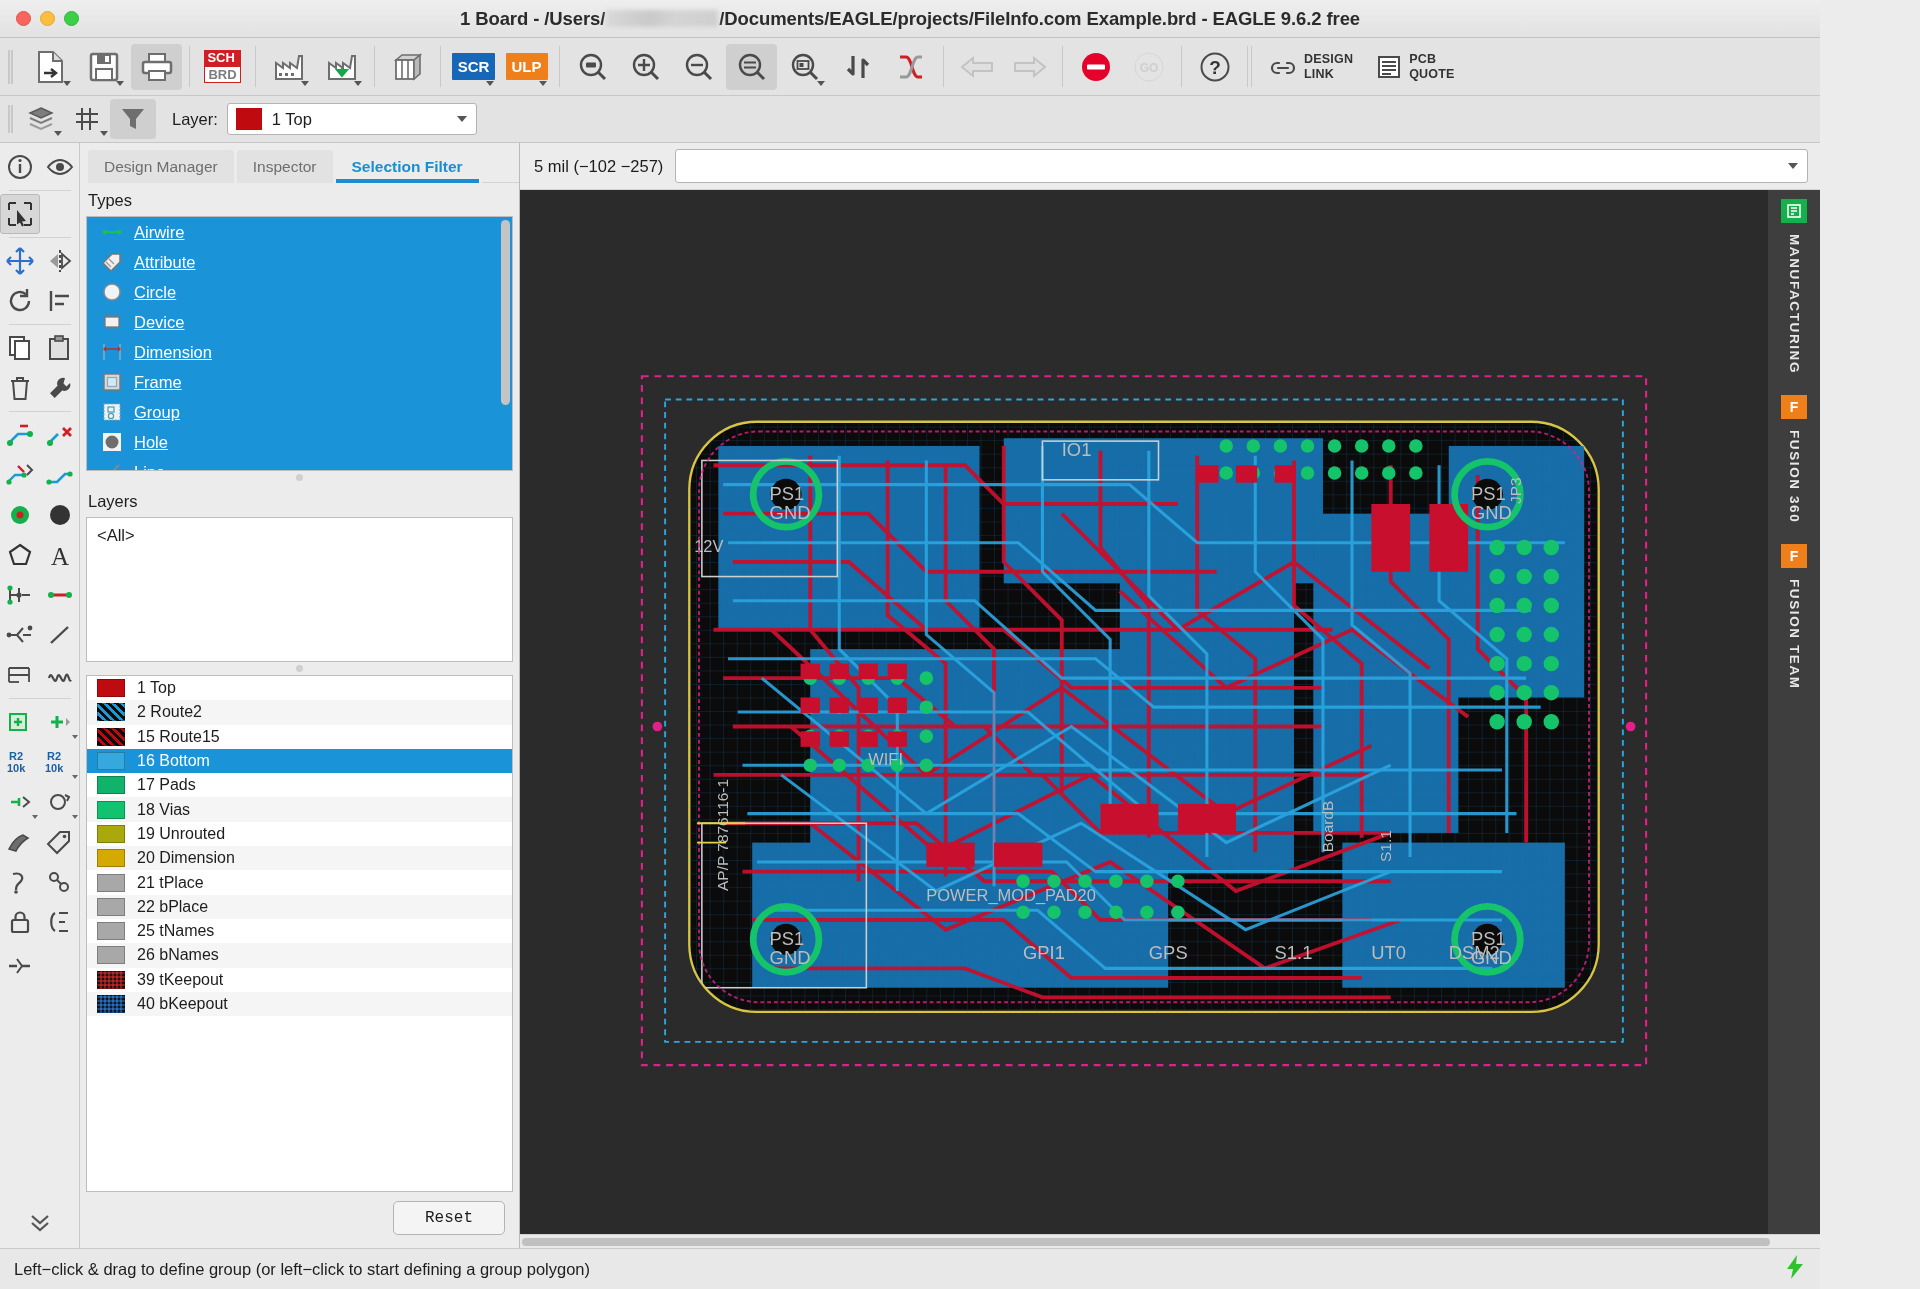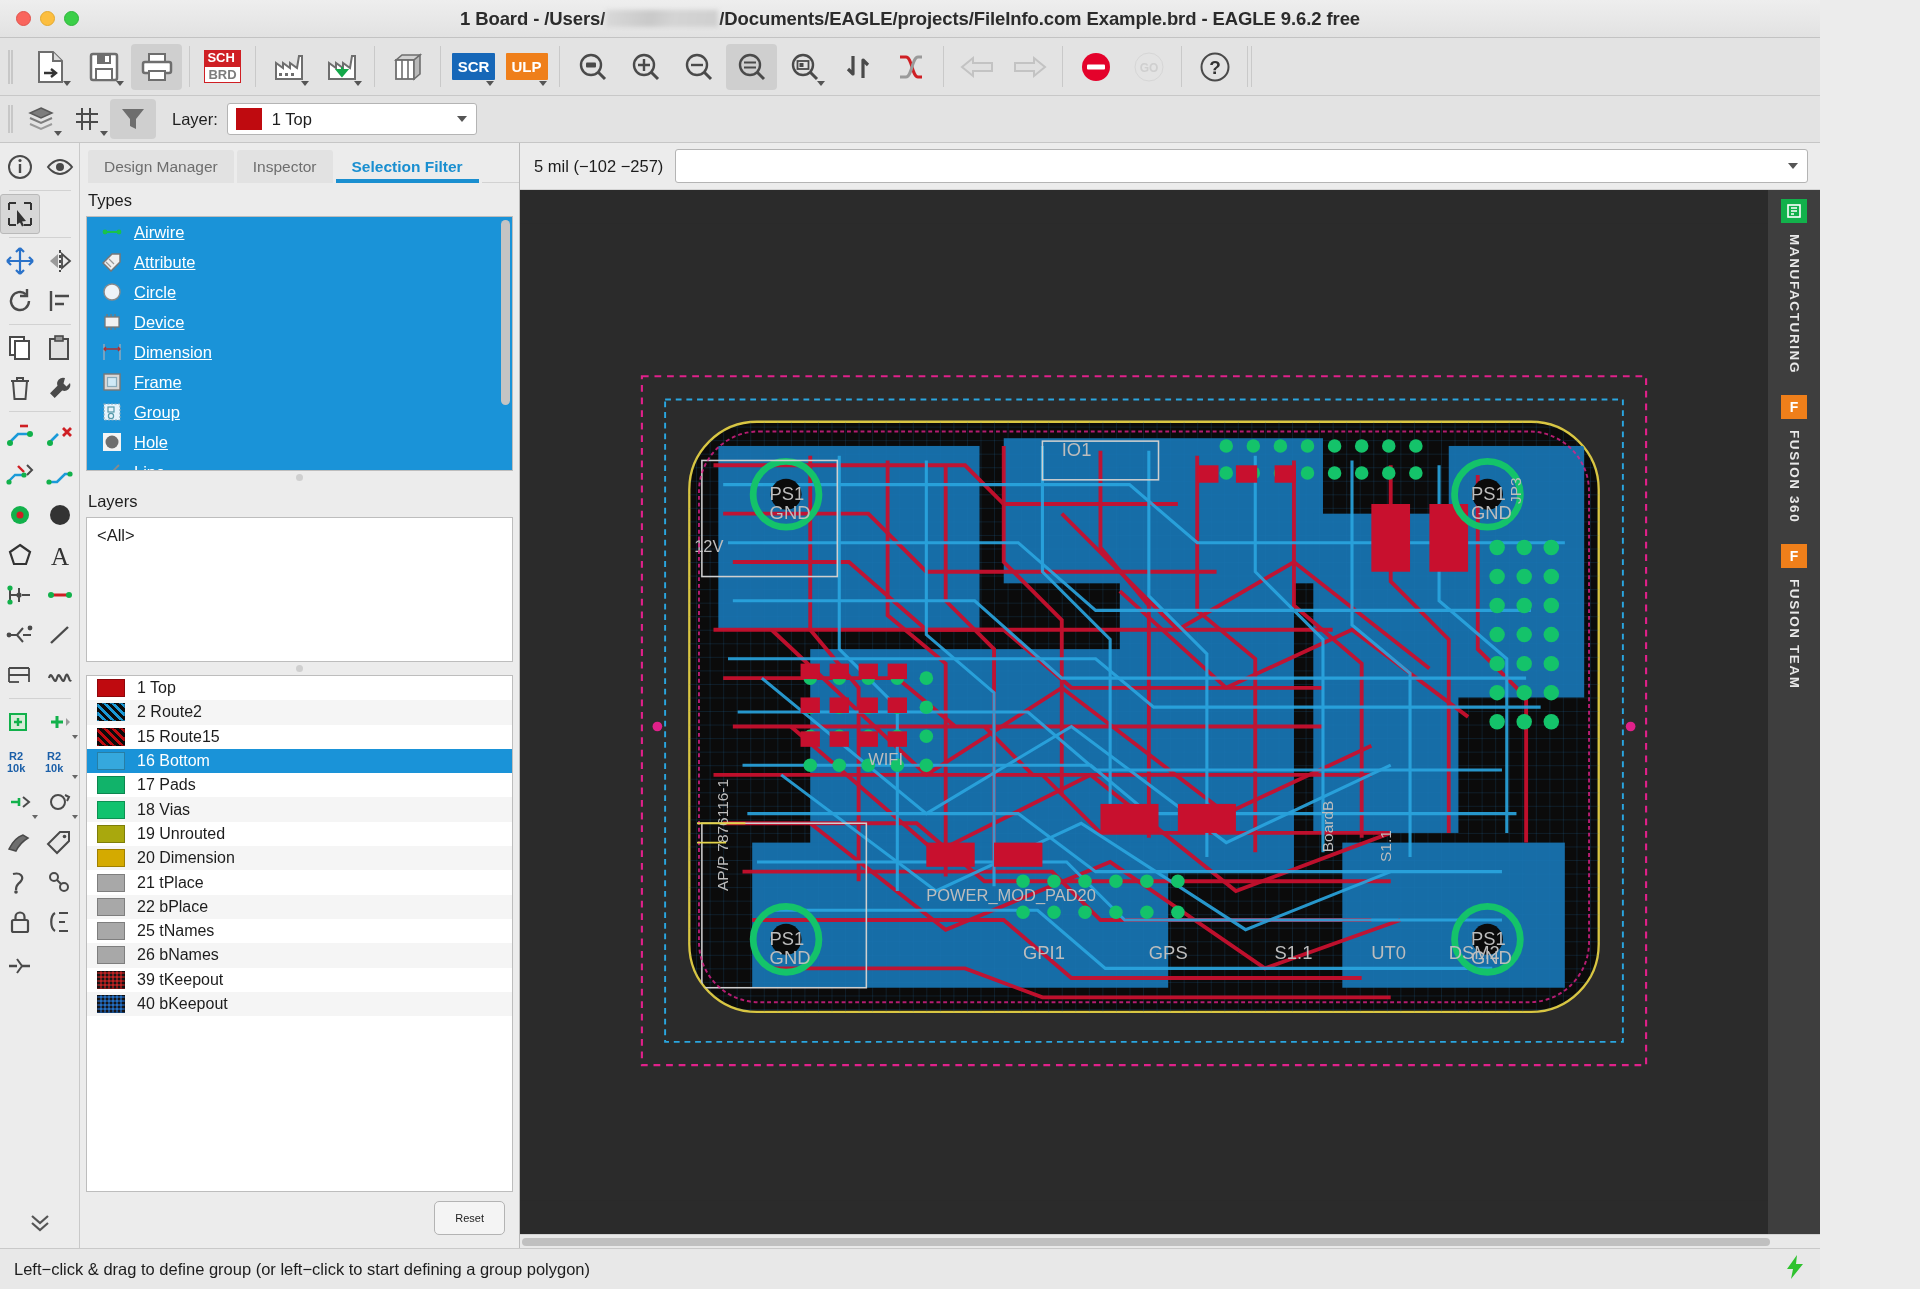--- a/index.html
+++ b/index.html
@@ -125,22 +125,22 @@
   .all-txt{ font-size:16.5px;}
   .layerlist{
     flex:1 1 auto; margin:0 6px 0 6px; border:1px solid #bdbdbd; background:#fff; overflow:hidden; min-height:0;
   }
   .lrow{ height:24.3px; display:flex; align-items:center; gap:12px; padding-left:10px; font-size:16px; cursor:default;}
   .lrow:nth-child(even){ background:#f5f5f5;}
   .lrow.sel{ background:#1a93d8; color:#fff;}
   .lsw{ width:28px; height:18px; border:1px solid rgba(0,0,0,.25); flex:0 0 28px;}
   .panel-foot{ height:56px; flex:0 0 56px; display:flex; align-items:center; justify-content:flex-end;
      padding:0 14px 4px 0; background:#ececec;}
-  .resetbtn{ height:34px; padding:0 20px; background:#f4f4f4; border:1px solid #b3b3b3; border-radius:5px;
-     font-size:11px; display:flex;align-items:center; cursor:default;}
+  .resetbtn{ height:34px; padding:0 31px; background:#f4f4f4; border:1px solid #b3b3b3; border-radius:5px;
+     font-size:16px; display:flex;align-items:center; cursor:default;font-family:Liberation Mono, monospace;}
 
   
   .canvaswrap{ flex:1 1 auto; display:flex; flex-direction:column; min-width:0; background:#ececec;}
   .coordbar{ height:47px; flex:0 0 47px; display:flex; align-items:center; background:#ececec;
      border-bottom:1px solid #d3d3d3; gap:12px; padding:0 12px 0 14px;}
   .coordtxt{ font-size:16.5px; white-space:nowrap;}
   .cmdline{ flex:1; height:34px; background:#fff; border:1px solid #b4b4b4; border-radius:3px; position:relative;}
   .cmdline .dd{ position:absolute; right:9px; top:13px; width:0;height:0;
      border-left:5px solid transparent;border-right:5px solid transparent;border-top:6px solid #555;}
   .canvasrow{ flex:1 1 auto; display:flex; min-height:0; }
@@ -352,20 +352,35 @@
       <div class="tbtn">
         <svg width="32" height="32" viewBox="0 0 32 32">
             <circle cx="16" cy="16" r="13.5" fill="none" stroke="#4a4a4a" stroke-width="2"></circle>
             <text x="16" y="23" font-size="19" font-family="Liberation Sans, sans-serif" fill="#333" text-anchor="middle" font-weight="bold">?</text>
           </svg>
       </div>
     </div>
     <div class="tsep"></div>
     <div class="tsep" style="margin-left:3px;"></div>
 
+    <div class="tgroup">
+      <div class="textbtn">
+        <svg width="26" height="22" viewBox="0 0 26 22">
+            <path d="M9 7h-2a5 5 0 0 0 0 10h2M17 7h2a5 5 0 0 1 0 10h-2M8 12h10" stroke="#4a4a4a" stroke-width="2.2" fill="none" stroke-linecap="round"></path>
+          </svg>
+        <span class="lbl"><span>DESIGN</span><br><span>LINK</span></span>
+      </div>
+      <div class="textbtn">
+        <svg width="24" height="24" viewBox="0 0 24 24">
+            <rect x="2" y="2" width="20" height="20" fill="#fff" stroke="#4a4a4a" stroke-width="2"></rect>
+            <path d="M5 7h14M5 11h14M5 15h14M5 19h9" stroke="#4a4a4a" stroke-width="1.8"></path>
+          </svg>
+        <span class="lbl"><span>PCB</span><br><span>QUOTE</span></span>
+      </div>
+    </div>
   </div>
 
   <div class="layerbar">
     <div class="lb-grip"></div>
     <div class="lbtn">
       <svg width="30" height="28" viewBox="0 0 30 28">
           <path d="M15 3l11 5-11 5L4 8z" fill="#7d7d7d" stroke="#5a5a5a" stroke-width="1.5"></path>
           <path d="M4 13l11 5 11-5" fill="none" stroke="#7d7d7d" stroke-width="2"></path>
           <path d="M4 19l11 5 11-5" fill="none" stroke="#9a9a9a" stroke-width="2"></path>
         </svg>

